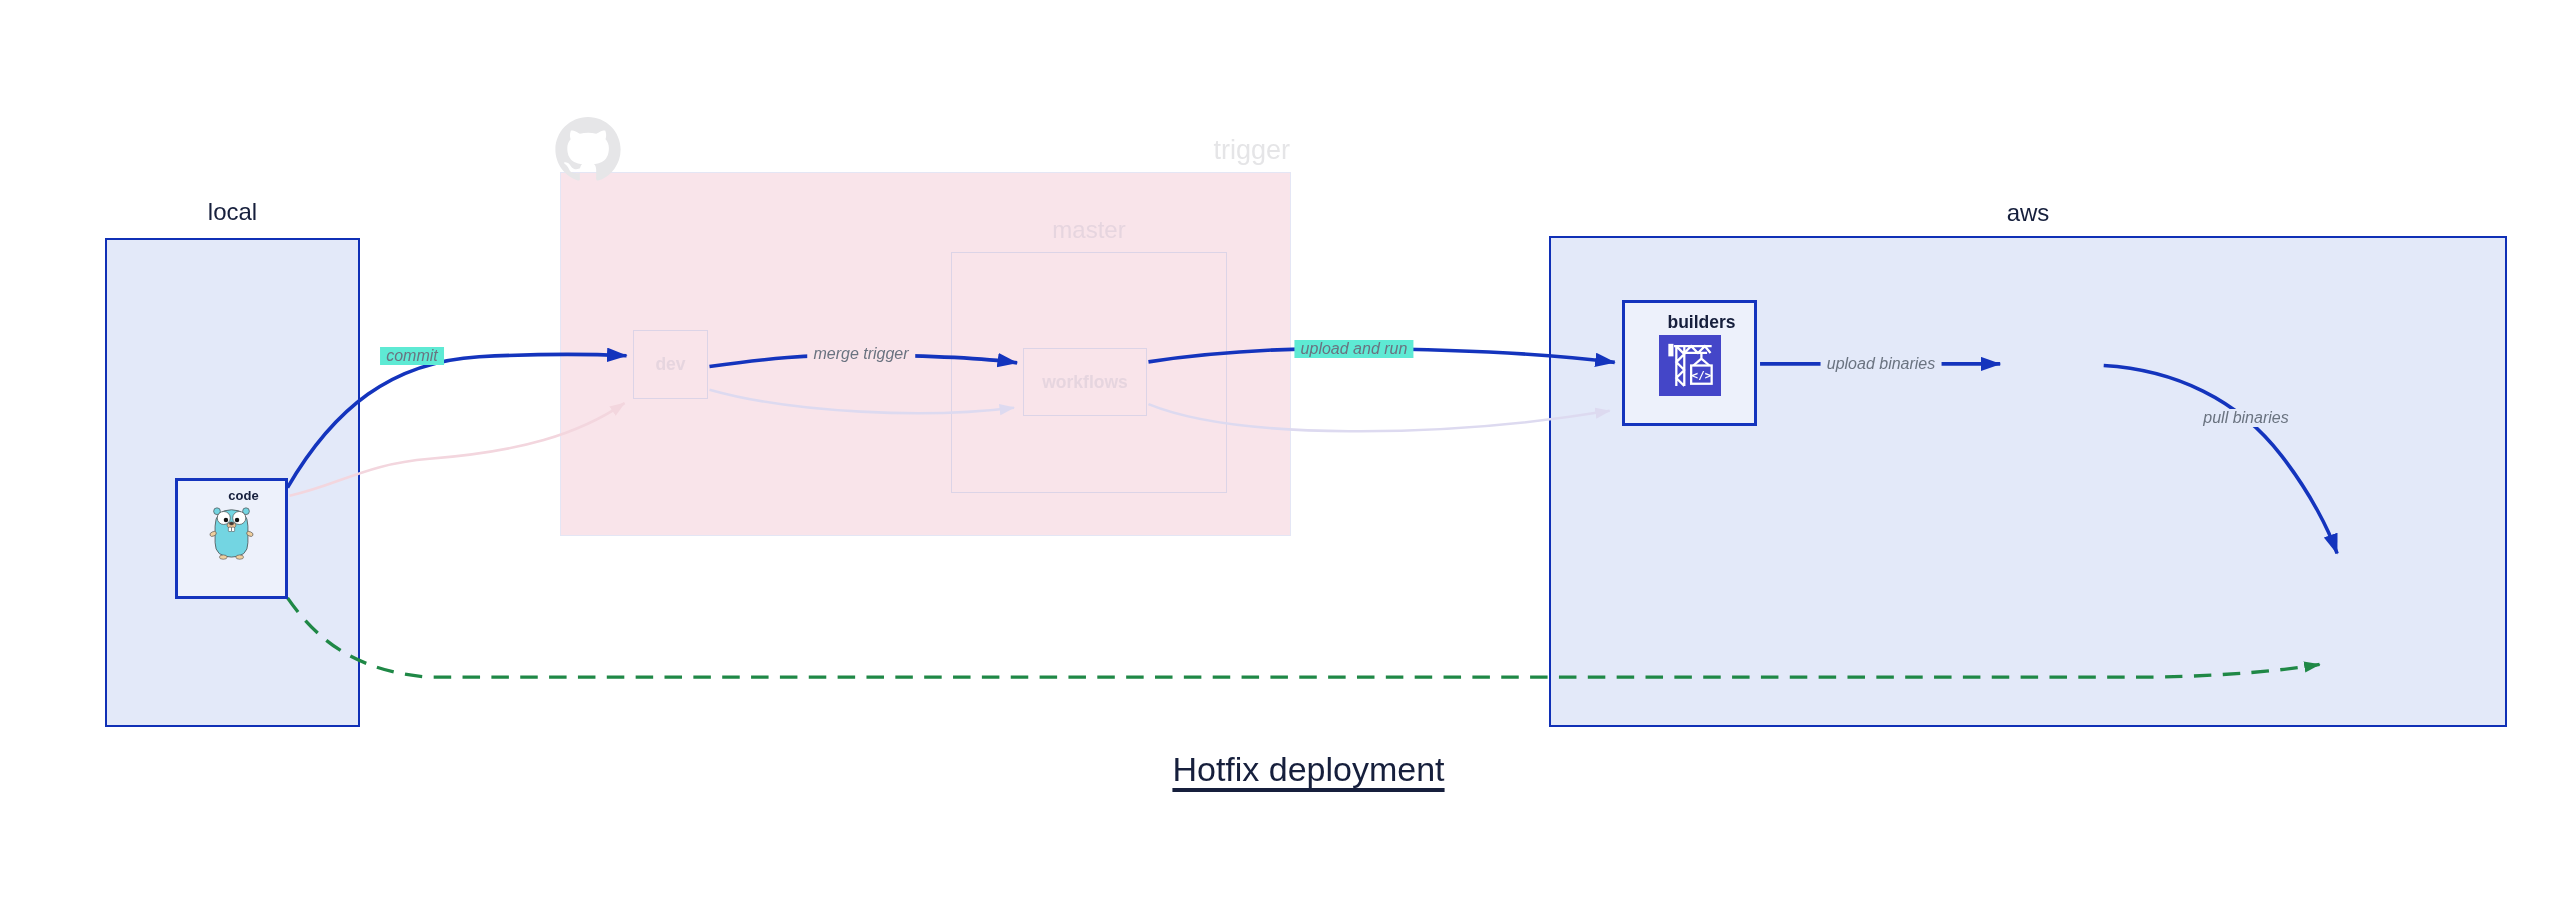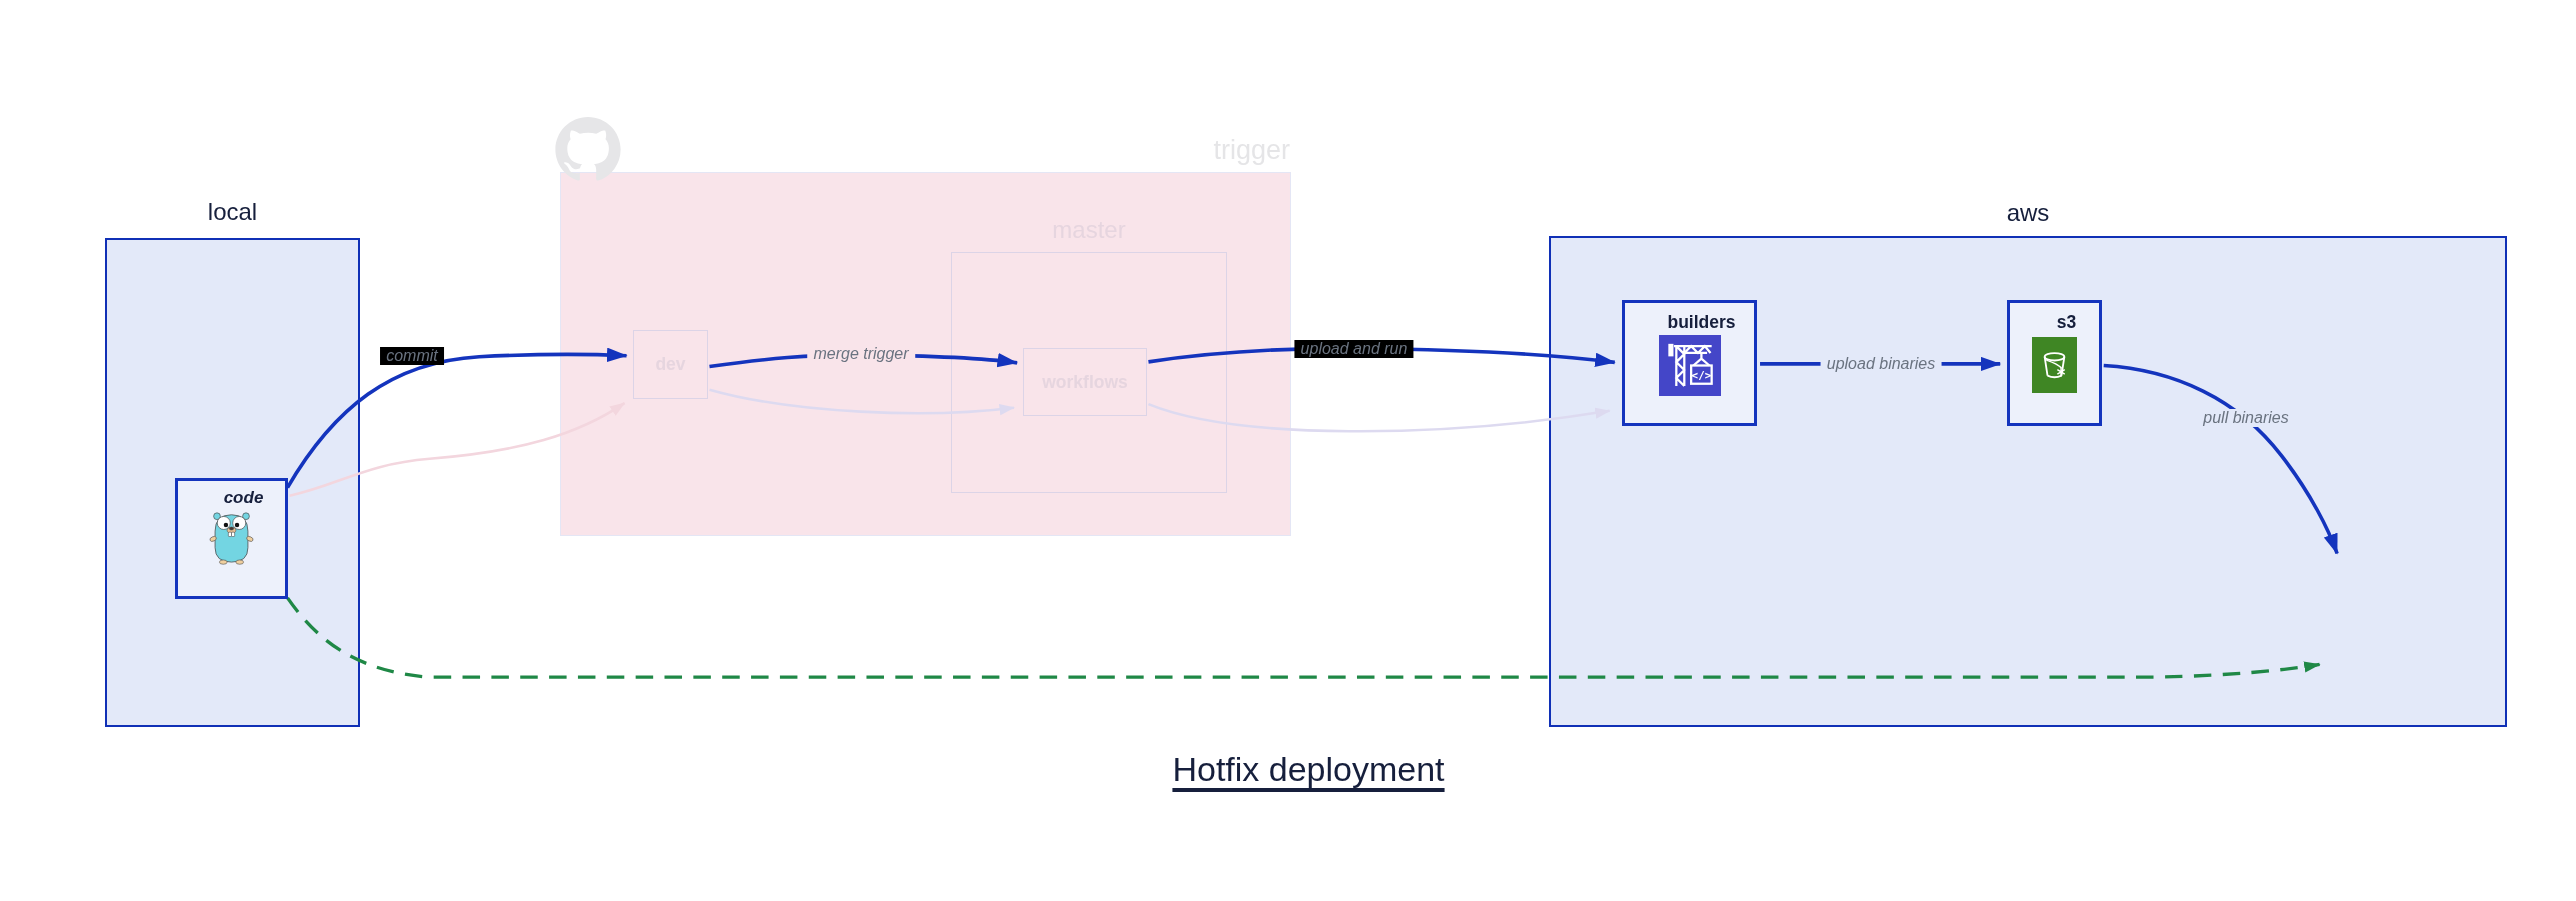--- a/index.html
+++ b/index.html
@@ -15,21 +15,21 @@
   .faded-label{color:var(--faded-text);font-weight:bold;font-size:18.5px;}
   .master-label{position:absolute;text-align:center;font-size:24px;color:var(--faded-text);}
 
   .node{position:absolute;background:var(--node-fill);border:3.6px solid var(--blue);box-sizing:border-box;
         display:flex;flex-direction:column;align-items:center;}
   .node-label{font-weight:bold;color:var(--navy);font-size:17.5px;margin-top:9.3px;padding-left:24px;}
   .icon-tile{display:flex;align-items:center;justify-content:center;}
 
   .edge-label{position:absolute;transform:translate(-50%,-50%);font-style:italic;font-size:16px;
               color:var(--label-gray);padding:0 6.2px;white-space:nowrap;z-index:40;}
-  .bg-white{background:#000000;}
+  .bg-white{background:#5eead4;}
   .bg-pink{background:var(--pink);}
   .bg-aws{background:var(--group-fill);}
 
   #arrows{position:absolute;left:0;top:0;z-index:30;pointer-events:none;}
   .blue-edge{stroke:var(--blue);stroke-width:7;fill:none;}
   .green-edge{stroke:var(--green);stroke-width:6.5;fill:none;stroke-dasharray:34 22;}
   .ghost-pink-edge{stroke:var(--ghost-pink);stroke-width:5;fill:none;}
   .ghost-lav-edge{stroke:var(--ghost-lavender);stroke-width:5;fill:none;}
   .mblue{fill:var(--blue);} .mgreen{fill:var(--green);}
   .mpink{fill:var(--ghost-pink);} .mlav{fill:var(--ghost-lavender);}
@@ -63,21 +63,21 @@
   </div>
 
   <div class="faded-box z20" style="left:1023px;top:348px;width:124px;height:68px;">
     <span class="faded-label" style="font-size:17.5px;">workflows</span>
   </div>
 
   <div class="group-label" style="left:105px;top:198px;width:255px;">local</div>
   <div class="group-box z10" style="left:105px;top:238px;width:255px;height:489px;"></div>
 
   <div class="node z35" style="left:175px;top:478px;width:113px;height:121px;">
-    <span class="node-label" style="font-size:17px;margin-top:7.2px;font-style:italic;">code</span>
+    <span class="node-label" style="font-size:13px;margin-top:7.2px;">code</span>
     <svg width="49" height="57" viewBox="0 0 100 118">
       <path d="M16,48 Q16,14 50,14 Q84,14 84,48 L84,82 Q84,112 50,112 Q16,112 16,82 Z" fill="#73d5e2" stroke="#4a4a4a" stroke-width="1.6"></path>
       <circle cx="20" cy="17" r="7" fill="#73d5e2" stroke="#4a4a4a" stroke-width="1.4"></circle>
       <circle cx="80" cy="17" r="7" fill="#73d5e2" stroke="#4a4a4a" stroke-width="1.4"></circle>
       <circle cx="34" cy="31" r="13.5" fill="#ffffff" stroke="#4a4a4a" stroke-width="1.4"></circle>
       <circle cx="66" cy="31" r="13.5" fill="#ffffff" stroke="#4a4a4a" stroke-width="1.4"></circle>
       <circle cx="38.5" cy="35" r="4.6" fill="#111111"></circle>
       <circle cx="61.5" cy="35" r="4.6" fill="#111111"></circle>
       <ellipse cx="50" cy="46" rx="9" ry="6" fill="#e9c194" stroke="#4a4a4a" stroke-width="1.2"></ellipse>
       <ellipse cx="50" cy="42.5" rx="4.5" ry="3.2" fill="#473730" stroke="#4a4a4a" stroke-width="1"></ellipse>
@@ -100,33 +100,20 @@
         <rect x="12" y="12" width="9" height="22" fill="#ffffff" stroke="none"></rect>
         <path d="M26,16 V86 M40,16 V86 M26,16 L40,30 L26,44 L40,58 L26,72 L40,86"></path>
         <path d="M22,16 H88 M40,28 H80 M40,28 L52,16 L64,28 L76,16 L86,28"></path>
         <path d="M70,28 V38 M70,38 L56,50 M70,38 L84,50"></path>
         <rect x="52" y="50" width="36" height="32"></rect>
         <text x="70" y="73" text-anchor="middle" stroke="none" fill="#ffffff" font-family="DejaVu Sans Mono, monospace" font-size="19" font-weight="bold">&lt;/&gt;</text>
       </svg>
     </div>
   </div>
 
-  <div class="node z35" style="left:2007px;top:300px;width:95px;height:126px;">
-    <span class="node-label">s3</span>
-    <div class="icon-tile" style="width:45px;height:56px;background:var(--s3-green);margin-top:4.1px;">
-      <svg width="41" height="52" viewBox="0 0 100 100" fill="none" stroke="#ffffff" stroke-width="4.5">
-        <ellipse cx="50" cy="30" rx="24" ry="9"></ellipse>
-        <path d="M26,30 L33,76 M74,30 L67,76 M33,76 Q50,84 67,76"></path>
-        <path d="M30,38 C48,44 60,50 67,57" stroke-width="3.5"></path>
-        <g stroke-width="3.5">
-          <path d="M66,56 V78 M57,61.5 L75,72.5 M75,61.5 L57,72.5"></path>
-        </g>
-      </svg>
-    </div>
-  </div>
 
 
   <svg id="arrows" width="2604" height="902" viewBox="0 0 5054 1750">
     <defs>
       <marker id="mBlue" markerUnits="userSpaceOnUse" markerWidth="44" markerHeight="32" refX="38" refY="14" orient="auto">
         <path class="mblue" d="M0,0 L40,14 L0,28 Z"></path>
       </marker>
       <marker id="mGreen" markerUnits="userSpaceOnUse" markerWidth="36" markerHeight="26" refX="30" refY="11" orient="auto">
         <path class="mgreen" d="M0,0 L32,11 L0,22 Z"></path>
       </marker>

